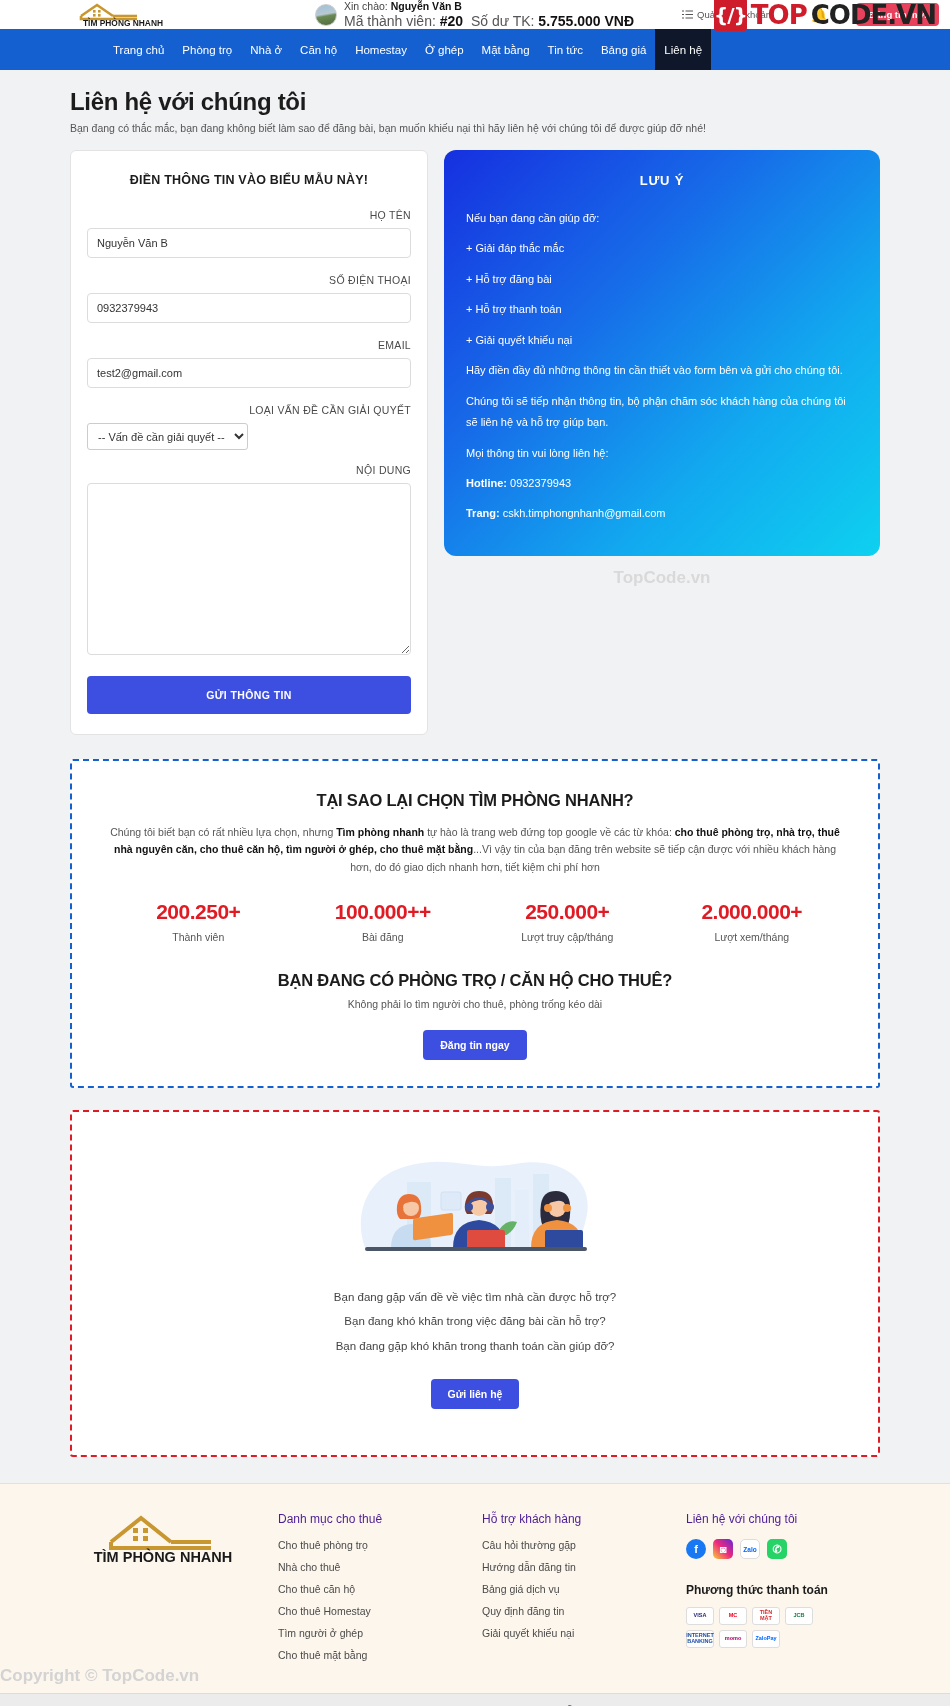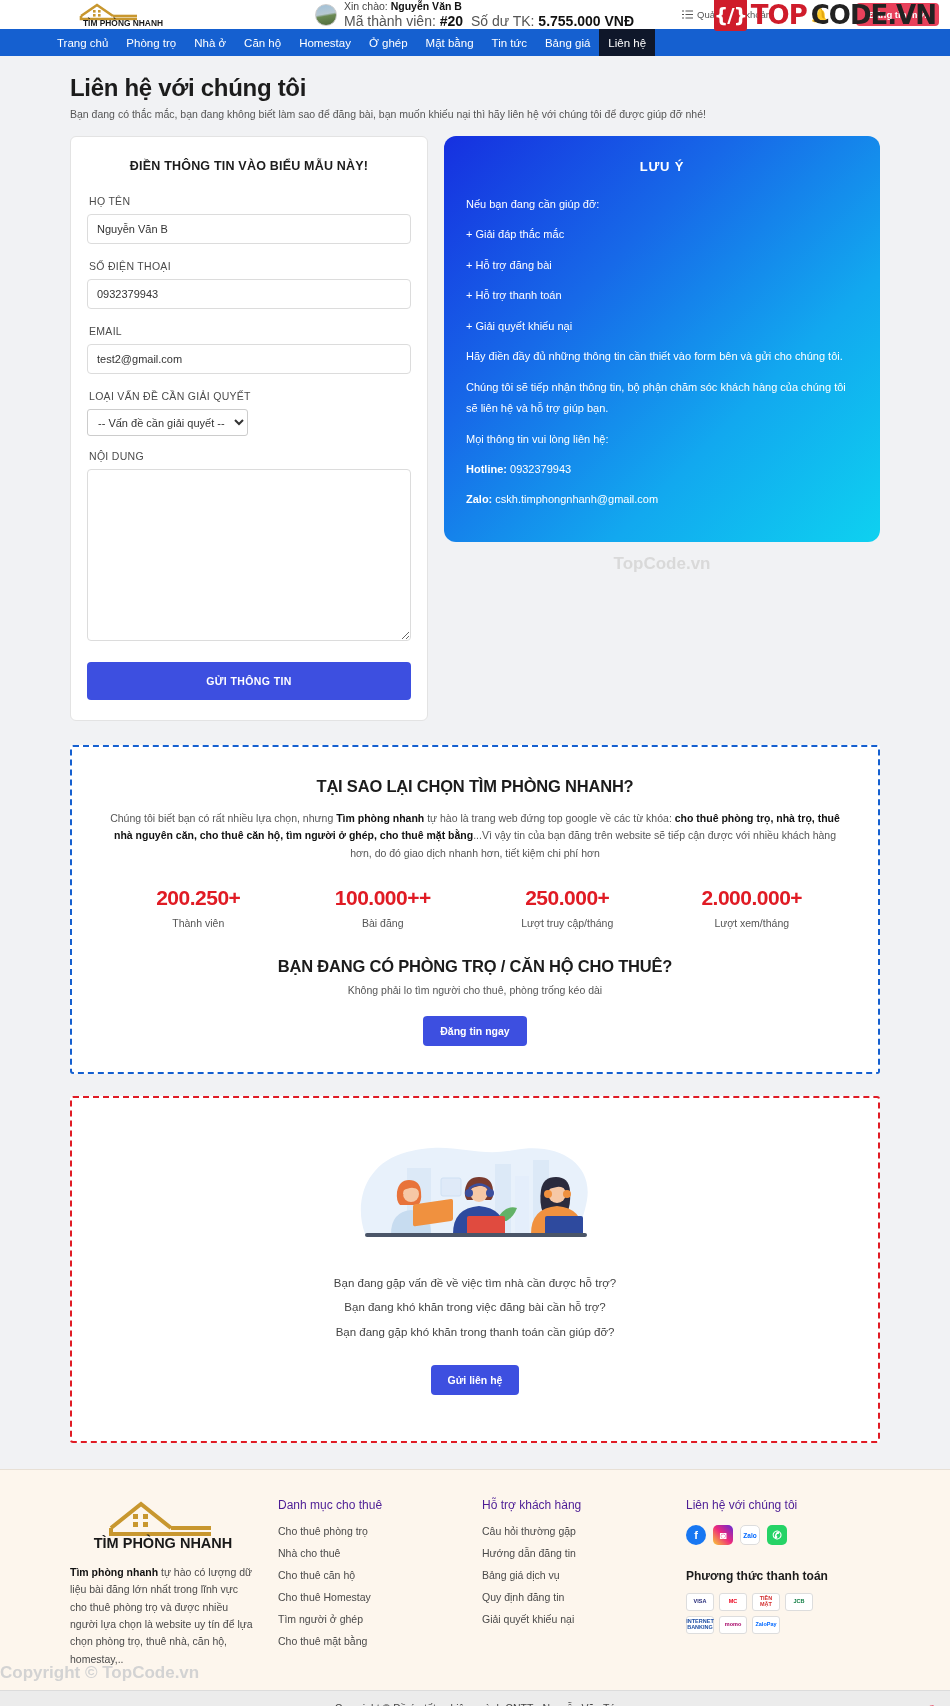--- a/index.html
+++ b/index.html
@@ -53,22 +53,22 @@
   .wm-badge {
     width:33px;height:33px;background:#cf1c2b;color:#fff;
     display:flex;align-items:center;justify-content:center;
     font-size:20px;border-radius:3px;font-weight:bold;
   }
   .wm-top { color:#cf1c2b; }
   .wm-rest { color:#222; }
 
   
   .nav {
-    background:#1560d0; height:27px;
-    display:flex; align-items:stretch; padding-left:48px;text-align:right;
+    background:#1560d0; height:41px;
+    display:flex; align-items:stretch; padding-left:104px;text-align:right;
   }
   .nav a {
     color:#fff; font-size:11.5px; text-decoration:none;
     display:flex; align-items:center; padding:0 9px; white-space:nowrap;
   }
   .nav a.active { background:#0f172a; }
 
   
   .page { padding:0 70px; }
   .page-title {
@@ -83,21 +83,21 @@
   .form-card {
     width:358px; background:#fff; border:1px solid #e3e3e3;
     border-radius:6px; padding:18px 16px 20px 16px;
   }
   .form-card h3 {
     text-align:center; font-size:12.5px; font-weight:bold;
     letter-spacing:.2px; margin:4px 0 22px 0; color:#1c1c1c;
   }
   .flabel {
     font-size:10.5px; color:#4a4a4a; letter-spacing:.3px;
-    margin:0 0 7px 2px; display:block;
+    margin:0 0 7px 2px; display:block;text-align:right;
   }
   .finput {
     width:100%; height:30px; border:1px solid #dcdcdc; border-radius:4px;
     padding:0 9px; font-size:11px; color:#333;
     font-family:"Liberation Sans", sans-serif; background:#fff;
     margin-bottom:16px; outline:none;
   }
   .fselect {
     height:27px; border:1px solid #ccc; border-radius:3px;
     padding:0 6px; font-size:11px; color:#333; background:#fff;
@@ -309,21 +309,21 @@
             <p>Nếu bạn đang cần giúp đỡ:</p>
             <p>+ Giải đáp thắc mắc</p>
             <p>+ Hỗ trợ đăng bài</p>
             <p>+ Hỗ trợ thanh toán</p>
             <p>+ Giải quyết khiếu nại</p>
             <p>Hãy điền đầy đủ những thông tin cần thiết vào form bên và gửi cho chúng tôi.</p>
             <p>Chúng tôi sẽ tiếp nhận thông tin, bộ phận chăm sóc khách hàng của chúng tôi sẽ liên hệ và hỗ trợ giúp bạn.</p>
             <p>Mọi thông tin vui lòng liên hệ:</p>
           </div>
         <p><b>Hotline:</b> <span>0932379943</span></p>
-        <p><b>Zalo:</b> <span>cskh.timphongnhanh@gmail.com</span></p>
+        <p><b>Trang:</b> <span>cskh.timphongnhanh@gmail.com</span></p>
       </div>
       <div class="note-watermark">TopCode.vn</div>
     </div>
   </div>
 
   <section class="why">
     <h2>TẠI SAO LẠI CHỌN TÌM PHÒNG NHANH?</h2>
     <p class="desc">
       <span>Chúng tôi biết bạn có rất nhiều lựa chọn, nhưng </span><b>Tìm phòng nhanh</b><span> tự hào là trang web đứng top google về các từ khóa: </span><b>cho thuê phòng trọ, nhà trọ, thuê nhà nguyên căn, cho thuê căn hộ, tìm người ở ghép, cho thuê mặt bằng</b><span>...Vì vậy tin của bạn đăng trên website sẽ tiếp cận được với nhiều khách hàng hơn, do đó giao dịch nhanh hơn, tiết kiệm chi phí hơn</span>
     </p>
@@ -404,21 +404,20 @@
       <svg class="flogo" width="148" height="56" viewBox="0 0 148 56">
         <path d="M22 32 L52 8 L82 32" fill="none" stroke="#c8972f" stroke-width="4"></path>
         <path d="M82 32 L122 32" fill="none" stroke="#c8972f" stroke-width="4"></path>
         <path d="M22 32 L22 38 L122 38" fill="none" stroke="#c8972f" stroke-width="4"></path>
         <rect x="44" y="18" width="5" height="5" fill="#c8972f"></rect>
         <rect x="54" y="18" width="5" height="5" fill="#c8972f"></rect>
         <rect x="44" y="26" width="5" height="5" fill="#c8972f"></rect>
         <rect x="54" y="26" width="5" height="5" fill="#c8972f"></rect>
         <text x="74" y="52" font-family="Liberation Sans, sans-serif" font-size="14.5" font-weight="bold" fill="#1a1a1a" text-anchor="middle">TÌM PHÒNG NHANH</text>
       </svg>
-      <div class="fabout"><b>Tìm phòng nhanh</b><span> tự hào có lượng dữ liệu bài đăng lớn nhất trong lĩnh vực cho thuê phòng trọ và được nhiều người lựa chọn là website uy tín để lựa chọn phòng trọ, thuê nhà, căn hộ, homestay,..</span></div>
     </div>
 
     <div class="fcol">
       <h4>Danh mục cho thuê</h4>
       <ul id="col-rent">
           <li>Cho thuê phòng trọ</li>
           <li>Nhà cho thuê</li>
           <li>Cho thuê căn hộ</li>
           <li>Cho thuê Homestay</li>
           <li>Tìm người ở ghép</li>

